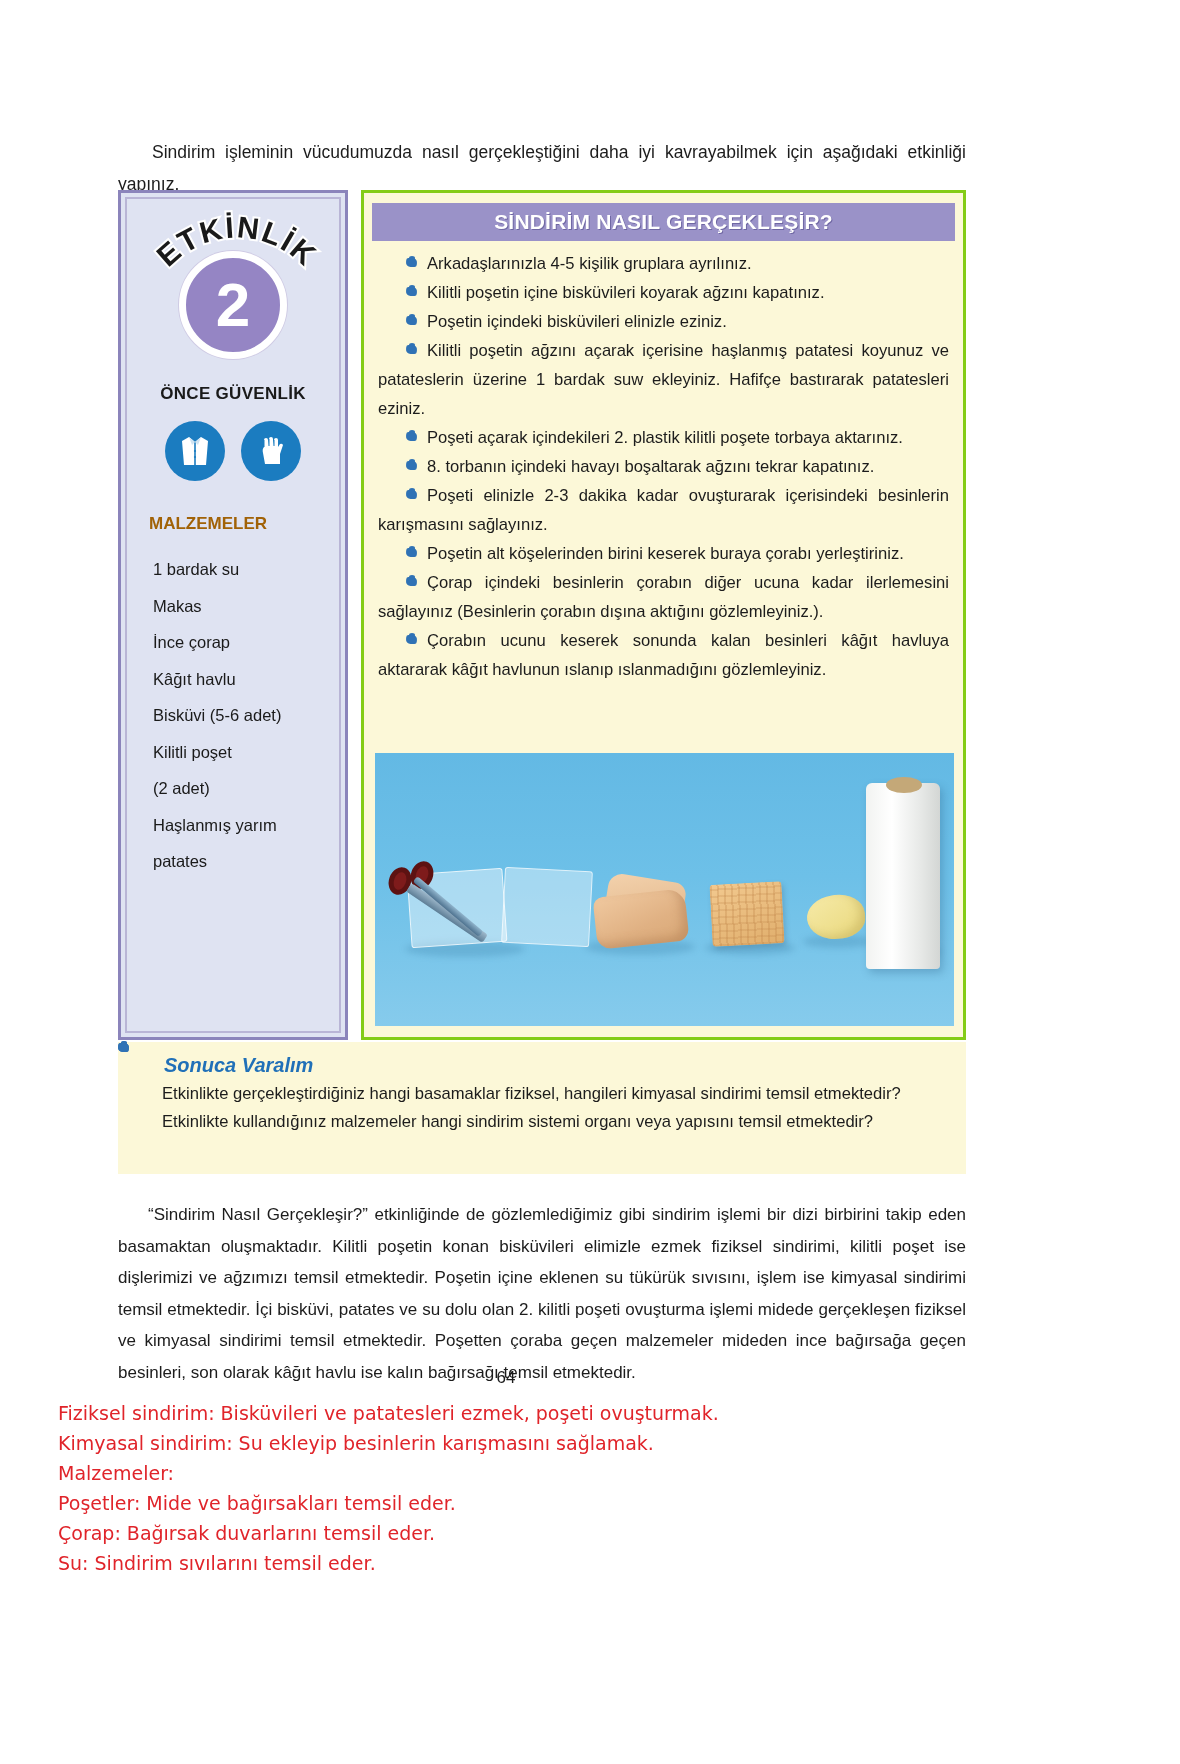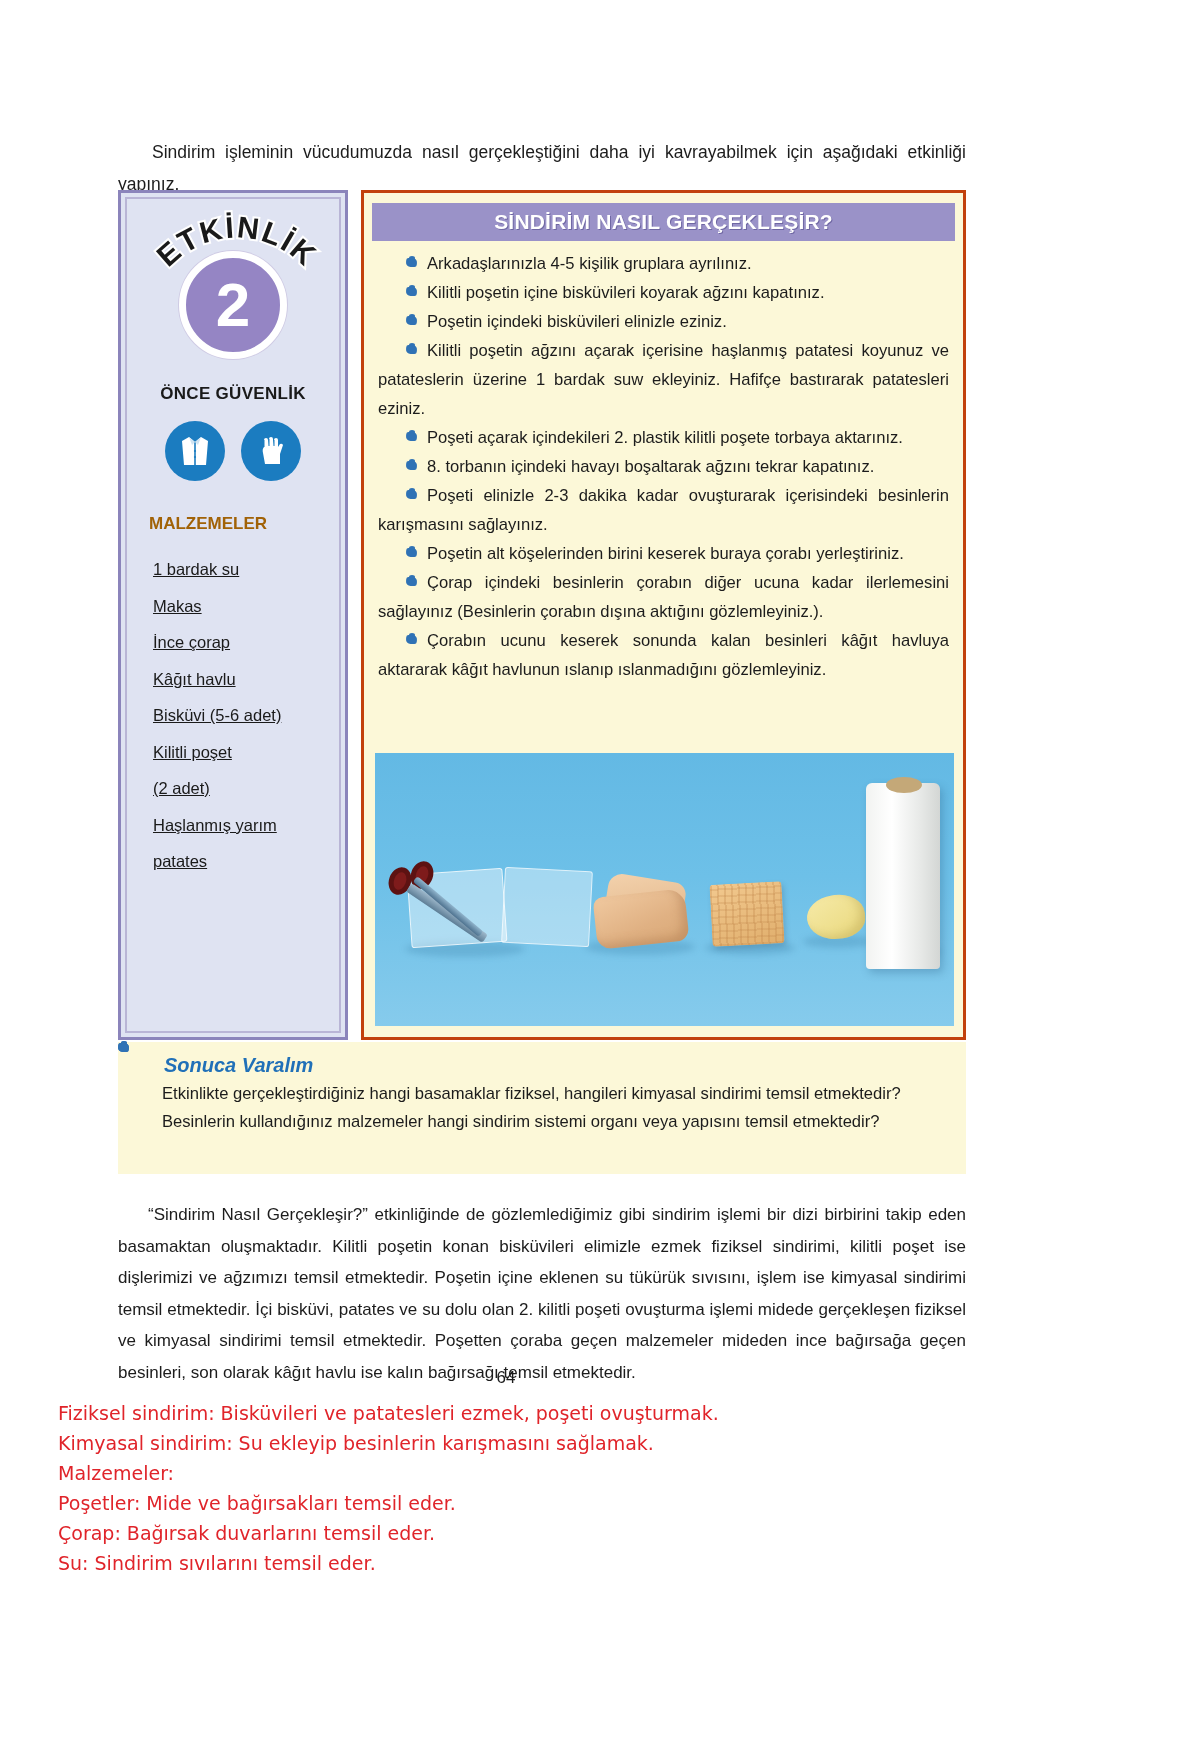--- a/index.html
+++ b/index.html
@@ -134,38 +134,37 @@
     color: #a16207;
   }
   .materials-list {
     position: absolute;
     top: 352px;
     left: 26px;
     width: 190px;
     list-style: none;
     margin: 0;
     padding: 0;
-    text-decoration: underline;
   }
   .materials-list li {
     font-size: 16.5px;
     line-height: 36.5px;
     color: #1a1a1a;
     white-space: nowrap;
   }
 
   
   .content {
     position: absolute;
     left: 243px;
     top: 0;
     width: 605px;
     height: 850px;
     background: #fcf8d8;
-    border: 3px solid #c2410c;
+    border: 3px solid #84cc16;
   }
 
   .banner {
     margin: 10px 8px 0 8px;
     height: 38px;
     background: #9a92c8;
     display: flex;
     align-items: center;
     justify-content: center;
   }
@@ -514,21 +513,21 @@
         <div class="glass"></div>
         <div class="towel"></div>
       </div>
 
     </div>
   </div>
 
   <div class="conclusion">
     <div class="conclusion-title">Sonuca Varalım</div>
     <p class="conclusion-q"><span class="bullet"></span><span>Etkinlikte gerçekleştirdiğiniz hangi basamaklar fiziksel, hangileri kimyasal sindirimi temsil etmektedir?</span></p>
-    <p class="conclusion-q"><span class="bullet"></span><span>Besinlerin kullandığınız malzemeler hangi sindirim sistemi organı veya yapısını temsil etmektedir?</span></p>
+    <p class="conclusion-q"><span class="bullet"></span><span>Etkinlikte kullandığınız malzemeler hangi sindirim sistemi organı veya yapısını temsil etmektedir?</span></p>
   </div>
 
   <p class="closing">“Sindirim Nasıl Gerçekleşir?” etkinliğinde de gözlemlediğimiz gibi sindirim işlemi bir dizi birbirini takip eden basamaktan oluşmaktadır. Kilitli poşetin konan bisküvileri elimizle ezmek fiziksel sindirimi, kilitli poşet ise dişlerimizi ve ağzımızı temsil etmektedir. Poşetin içine eklenen su tükürük sıvısını, işlem ise kimyasal sindirimi temsil etmektedir. İçi bisküvi, patates ve su dolu olan 2. kilitli poşeti ovuşturma işlemi midede gerçekleşen fiziksel ve kimyasal sindirimi temsil etmektedir. Poşetten çoraba geçen malzemeler mideden ince bağırsağa geçen besinleri, son olarak kâğıt havlu ise kalın bağırsağı temsil etmektedir.</p>
 
   <div class="page-number">64</div>
 
   <div class="answers">
     <div>Fiziksel sindirim: Bisküvileri ve patatesleri ezmek, poşeti ovuşturmak.</div>
     <div>Kimyasal sindirim: Su ekleyip besinlerin karışmasını sağlamak.</div>
     <div>Malzemeler:</div>

